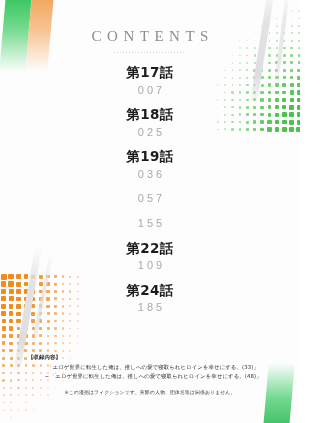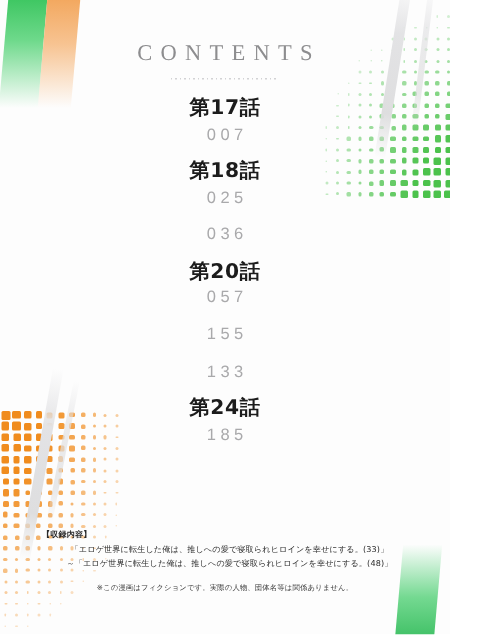--- a/index.html
+++ b/index.html
@@ -543,31 +543,32 @@
   <div id="chapter-list">
       <div class="chapter-row">
         <div class="chapter-title">第17話</div>
         <div class="chapter-page">007</div>
       </div>
       <div class="chapter-row">
         <div class="chapter-title">第18話</div>
         <div class="chapter-page">025</div>
       </div>
       <div class="chapter-row">
+        <div class="chapter-title">第19話</div>
         <div class="chapter-page">036</div>
       </div>
       <div class="chapter-row">
-        <div class="chapter-title">第20話</div>
         <div class="chapter-page">057</div>
       </div>
       <div class="chapter-row">
         <div class="chapter-page">155</div>
       </div>
       <div class="chapter-row">
-        <div class="chapter-page">133</div>
+        <div class="chapter-title">第22話</div>
+        <div class="chapter-page">109</div>
       </div>
       <div class="chapter-row">
         <div class="chapter-title">第24話</div>
         <div class="chapter-page">185</div>
       </div>
     </div>
 
   <div id="fine-print">
     <div class="fp-line" id="fp-heading">【収録内容】</div>
     <div class="fp-line" id="fp-work-1">「エロゲ世界に転生した俺は、推しへの愛で寝取られヒロインを幸せにする。(33)」</div>

